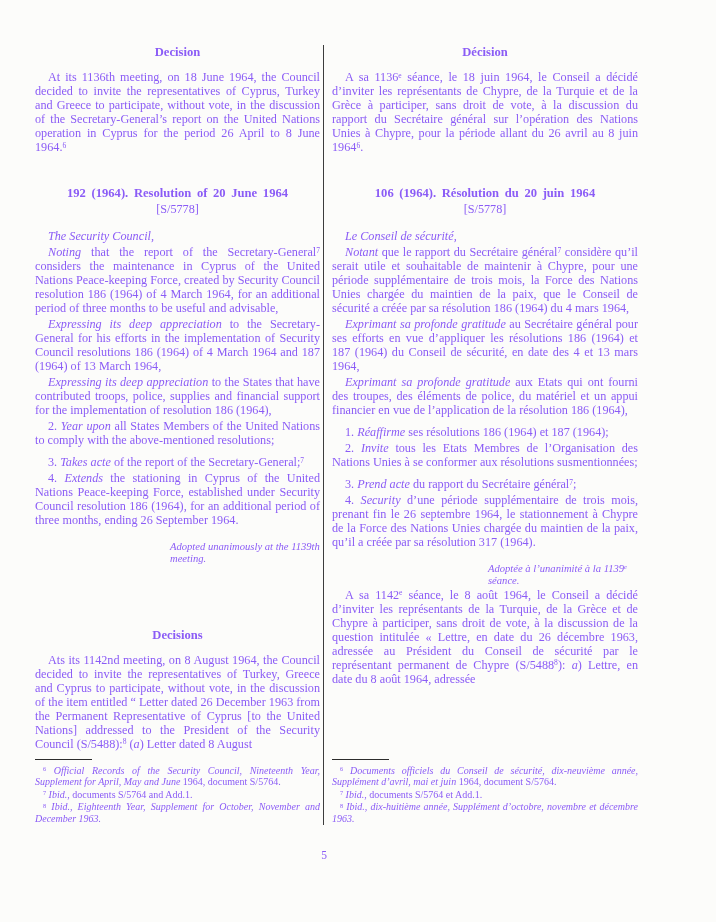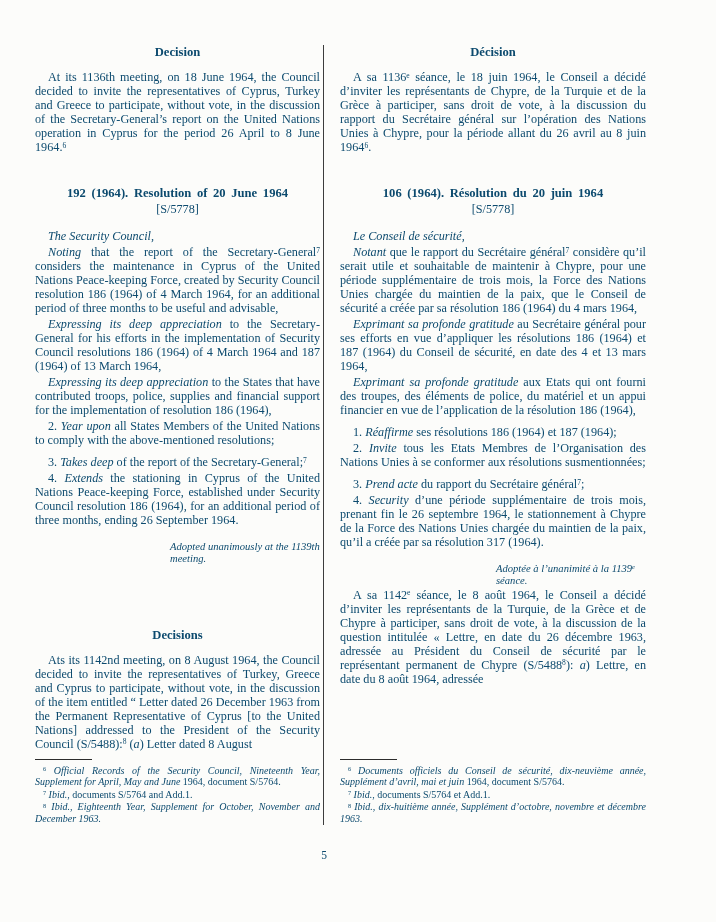--- a/index.html
+++ b/index.html
@@ -1,34 +1,34 @@
 <!DOCTYPE html>
 <html><head>
 <meta charset="utf-8">
 <style>
   html,body{margin:0;padding:0;background:#e8e8e6;}
   .page{
     position:relative;
     width:716px;height:922px;
     background:#fcfcfa;
-    color:#0c4a6e;
+    color:#8b5cf6;
     font-family:"Liberation Serif","DejaVu Serif",serif;
     font-size:12.2px;line-height:14px;
     overflow:hidden;
   }
   .columns{
     display:flex;
     padding:45px 0 0 35px;
     min-height:788px;
     box-sizing:border-box;
     align-items:stretch;
   }
   .col{display:flex;flex-direction:column;}
   .col-en{width:285px;margin-right:3px;}
-  .col-fr{width:306px;margin-left:16px;justify-content:flex-end;}
+  .col-fr{width:306px;margin-left:8px;justify-content:flex-end;}
   .divider{width:1px;background:#3c3c3c;flex:0 0 1px;}
   .hd{
     text-align:center;font-weight:bold;font-size:12.6px;
     margin:0 0 11px;
   }
   .decisions-hd{margin-top:24px;}
   .col-en .decisions-hd{margin-top:62px;}
   .res-title{
     text-align:center;font-weight:bold;font-size:12.6px;
     word-spacing:2.5px;margin:30px 0 2px;
@@ -70,21 +70,21 @@
       <p class="p"><span>At its 1136th meeting, on 18 June 1964, the Council decided to invite the representatives of Cyprus, Turkey and Greece to participate, without vote, in the discussion of the Secretary-General’s report on the United Nations operation in Cyprus for the period 26 April to 8 June 1964.</span><sup>6</sup></p>
 
       <div class="res-title">192 (1964). Resolution of 20 June 1964</div>
       <div class="res-sym">[S/5778]</div>
 
       <p class="p"><span class="it">The Security Council,</span></p>
       <p class="p"><span class="it">Noting</span><span> that the report of the Secretary-General</span><sup>7</sup><span> considers the maintenance in Cyprus of the United Nations Peace-keeping Force, created by Security Council resolution 186 (1964) of 4 March 1964, for an additional period of three months to be useful and advisable,</span></p>
       <p class="p"><span class="it">Expressing its deep appreciation</span><span> to the Secretary-General for his efforts in the implementation of Security Council resolutions 186 (1964) of 4 March 1964 and 187 (1964) of 13 March 1964,</span></p>
       <p class="p"><span class="it">Expressing its deep appreciation</span><span> to the States that have contributed troops, police, supplies and financial support for the implementation of resolution 186 (1964),</span></p>
       <p class="p"><span>2. </span><span class="it">Year upon</span><span> all States Members of the United Nations to comply with the above-mentioned resolutions;</span></p>
-      <p class="p gap-md"><span>3. </span><span class="it">Takes deep</span><span> of the report of the Secretary-General;</span><sup>7</sup></p>
+      <p class="p gap-md"><span>3. </span><span class="it">Takes acte</span><span> of the report of the Secretary-General;</span><sup>7</sup></p>
       <p class="p"><span>4. </span><span class="it">Extends</span><span> the stationing in Cyprus of the United Nations Peace-keeping Force, established under Security Council resolution 186 (1964), for an additional period of three months, ending 26 September 1964.</span></p>
 
       <div class="adopt"><span class="it">Adopted unanimously at the 1139th meeting.</span></div>
 
       <div class="hd decisions-hd">Decisions</div>
       <p class="p"><span>Ats its 1142nd meeting, on 8 August 1964, the Council decided to invite the representatives of Turkey, Greece and Cyprus to participate, without vote, in the discussion of the item entitled “ Letter dated 26 December 1963 from the Permanent Representative of Cyprus [to the United Nations] addressed to the President of the Security Council (S/5488):</span><sup>8</sup><span> (</span><span class="it">a</span><span>) Letter dated 8 August</span></p>
 
       <div class="fn-block">
         <hr class="fn-rule">
         <p class="fn"><sup>6</sup><span> </span><span class="it">Official Records of the Security Council, Nineteenth Year, Supplement for April, May and June </span><span>1964, document S/5764.</span></p>

